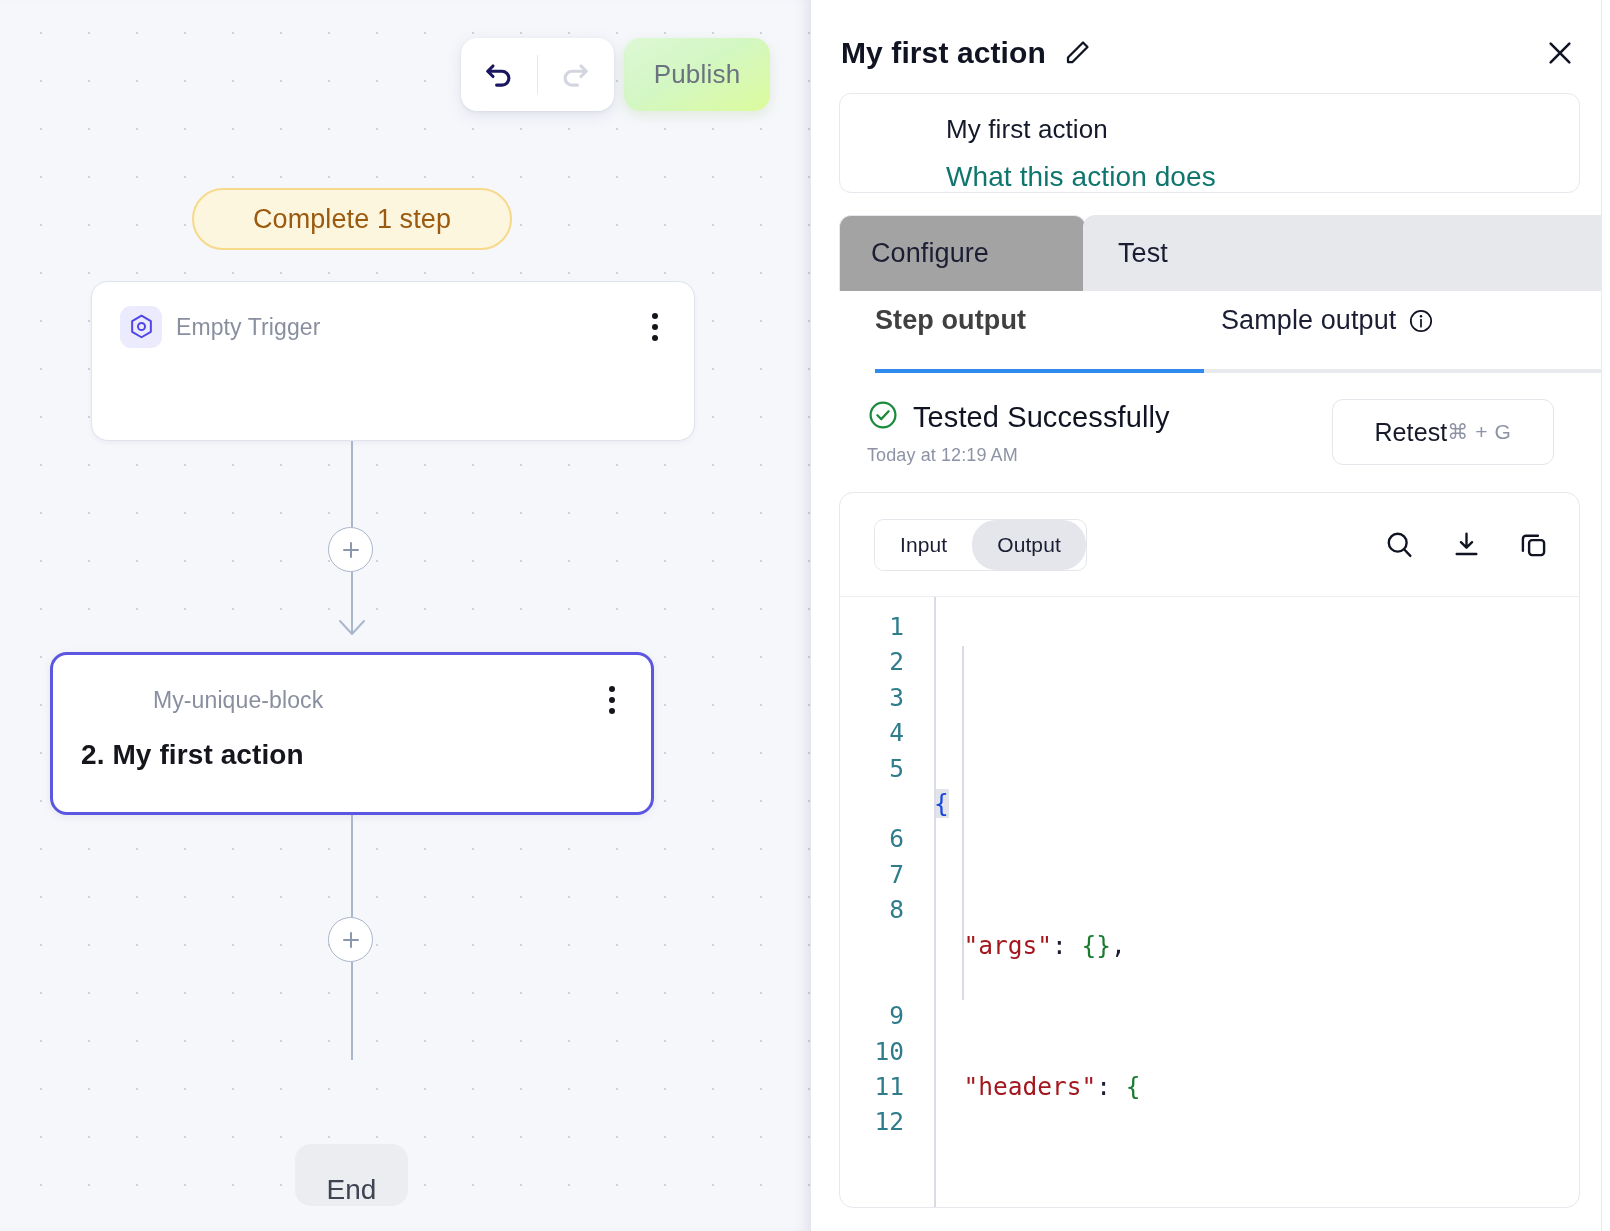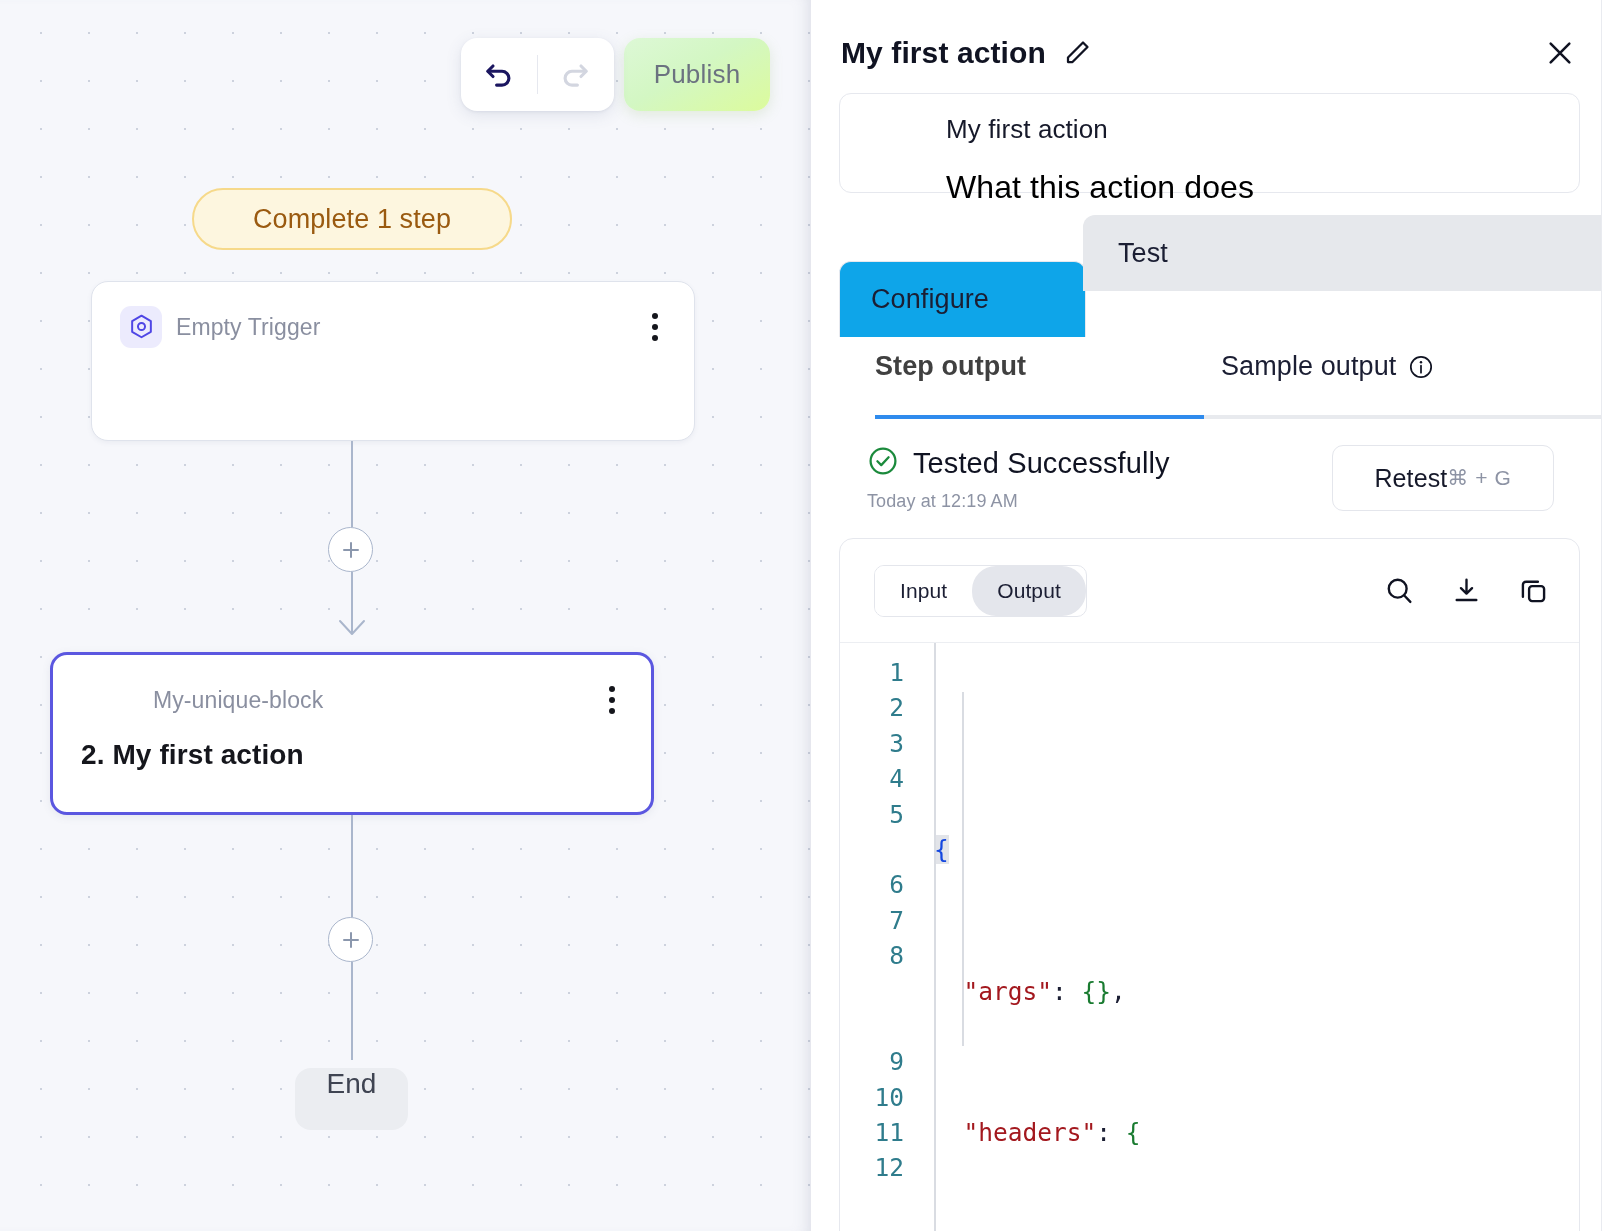--- a/index.html
+++ b/index.html
@@ -89,48 +89,48 @@
 
   
   .conn { position: absolute; left: 351px; width: 2px; background: #aab6cc; }
   .plus {
     position: absolute; left: 328px; width: 45px; height: 45px; border-radius: 50%;
     background: #fff; border: 1.6px solid #aab6cc;
     display: flex; align-items: center; justify-content: center; cursor: pointer;
   }
   .arrowhead { position: absolute; left: 337px; }
   .end-node {
-    position: absolute; left: 295px; top: 1068px;
+    position: absolute; left: 295px; top: 1144px;
     width: 113px; height: 62px; border-radius: 16px; background: #ebedf1;
-    display: flex; align-items: flex-start; justify-content: center;
+    display: flex; align-items: flex-end; justify-content: center;
     color: #3f4452; font-size: 28px;
   }
 
   
   .panel { position: relative; flex: 1; height: 1231px; background: #fff; overflow: hidden; }
   .panel-head { display: flex; align-items: center; padding: 36px 28px 0 30px; }
   .panel-title { font-size: 30px; font-weight: 700; color: #101322; letter-spacing: .1px; }
   .pencil { margin-left: 16px; cursor: pointer; display: flex; }
   .close-x { margin-left: auto; cursor: pointer; display: flex; padding-right: 6px; }
 
   .name-card {
     margin: 23px 30px 0 28px; border: 1.5px solid #e6e8ee; border-radius: 12px;
     padding: 20px 26px 22px 106px; height: 100px;
   }
   .name-card .n1 { font-size: 26px; color: #16192a; letter-spacing: .1px; }
-  .name-card .n2 { font-size: 32px; color: #000000; margin-top: 24px; letter-spacing: .1px; }
+  .name-card .n2 { font-size: 28px; color: #0f766e; margin-top: 16px; letter-spacing: .1px; }
 
   .tabs-outer { margin: 22px 0 0 28px; display: flex; position: relative; }
   .tab {
     font-size: 27px; color: #1b1e33; cursor: pointer;
     display: flex; align-items: center; letter-spacing: .1px;
   }
-  .tab.t-configure { width: 353px; height: 76px; padding-left: 31px; background: #0ea5e9;
+  .tab.t-configure { width: 353px; height: 76px; padding-left: 31px; background: #a3a3a3;
     border: 1.5px solid #e6e8ee; border-bottom: none;
-    border-radius: 12px 12px 0 0; margin-top: 46px; }
+    border-radius: 12px 12px 0 0; }
   .tab.t-test { width: 100%; height: 76px; padding-left: 35px; background: #e6e8ec;
     border-radius: 12px 0 0 0; margin-left: -3px; }
 
   .subtabs { position: relative; margin: 0 0 0 28px; height: 82px; }
   .subtab { position: absolute; top: 14px; font-size: 27px; color: #404040;
     cursor: pointer; display: flex; align-items: center; letter-spacing: .1px; }
   .subtab.active { font-weight: 700; left: 36px; }
   .subtab.sample { left: 382px; color: #1b1e33; }
   .info-i { margin-left: 12px; display: flex; }
   .subtab-rail { position: absolute; left: 36px; bottom: 0; width: 1507px; height: 4px;

